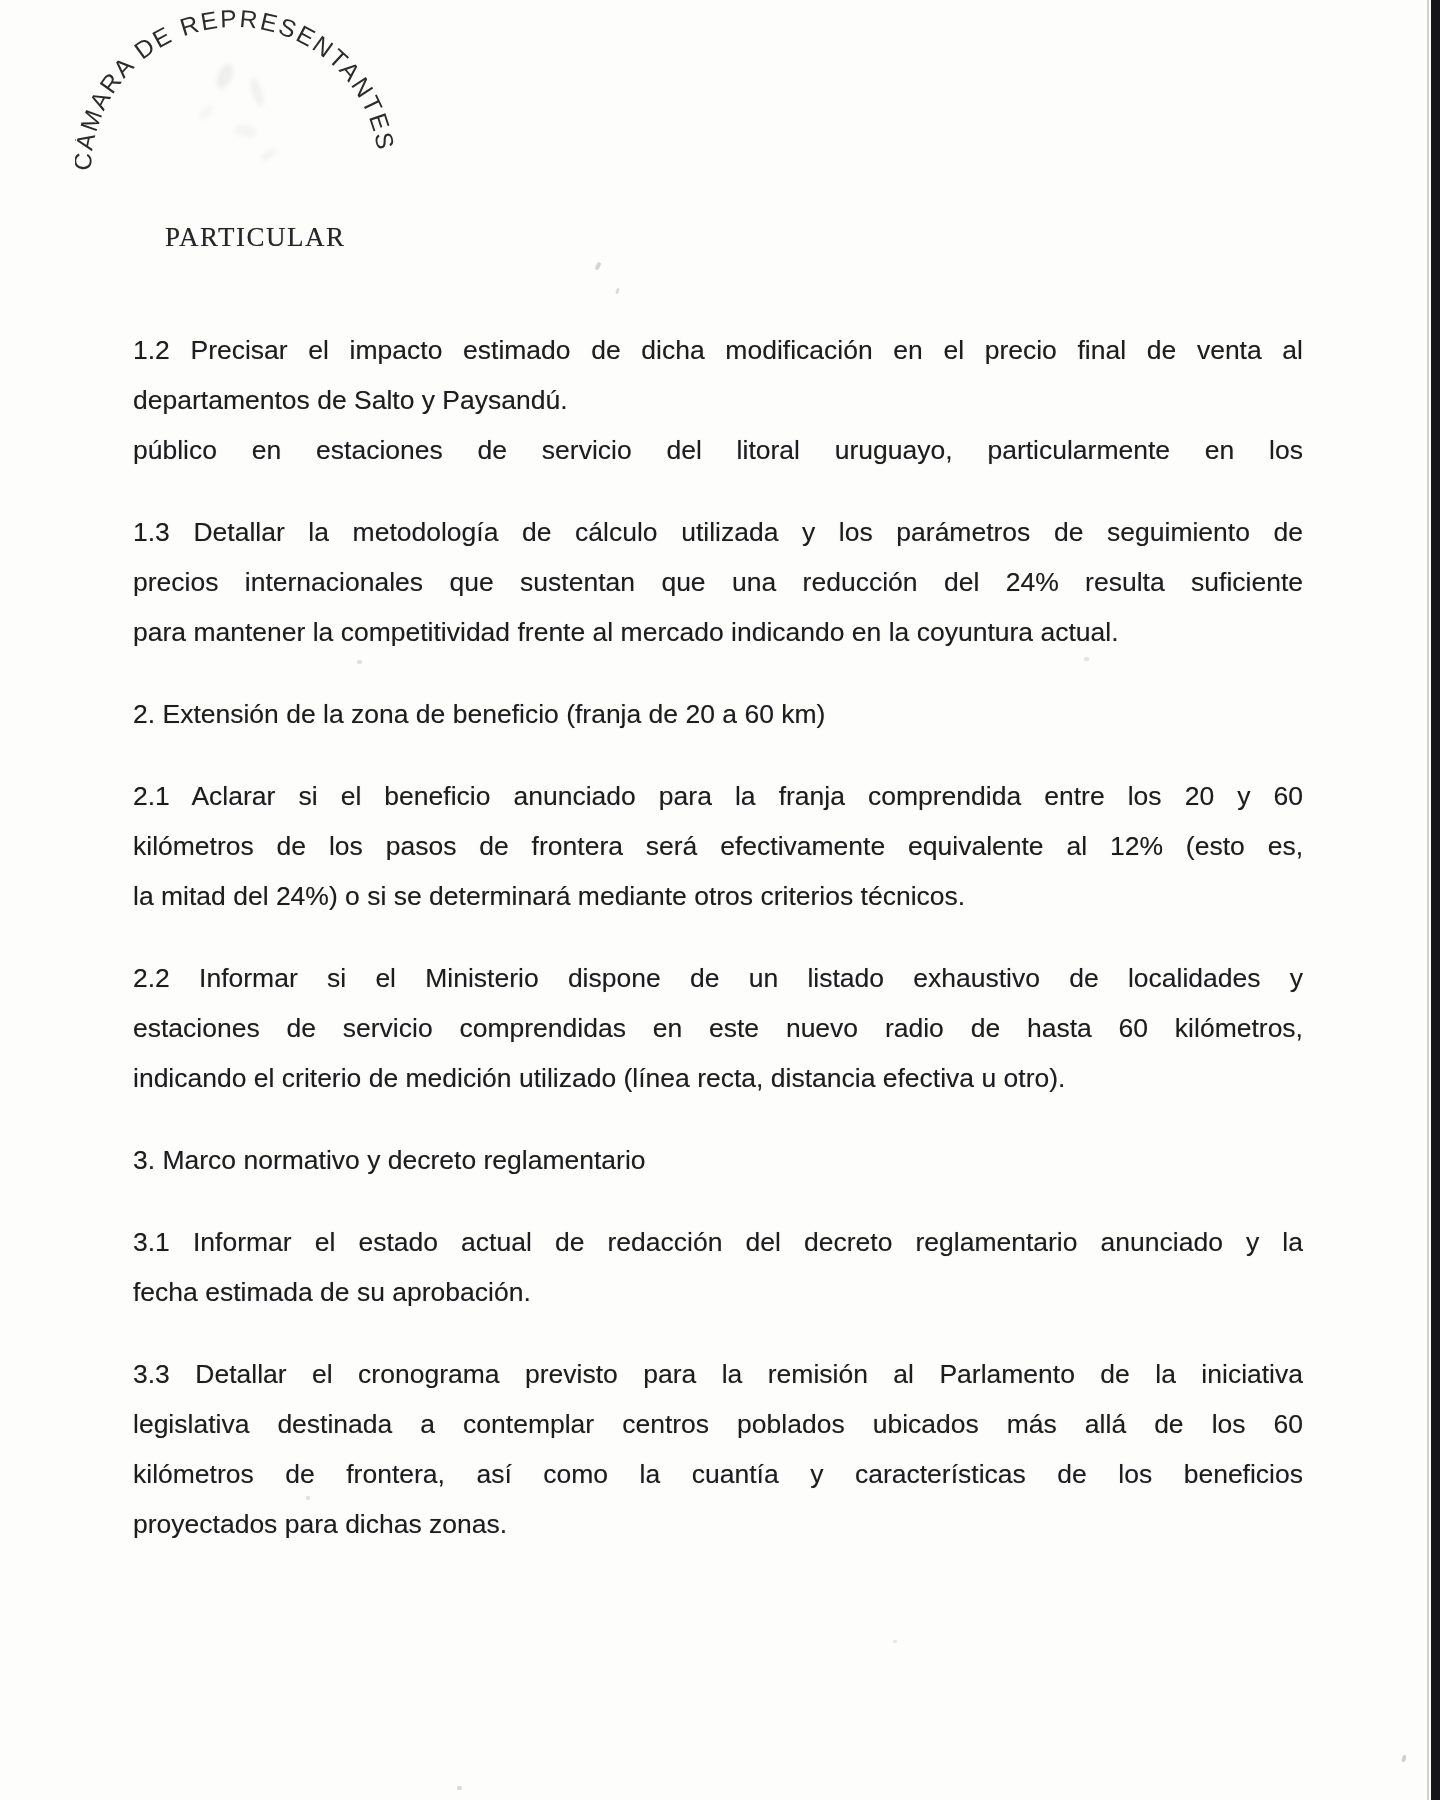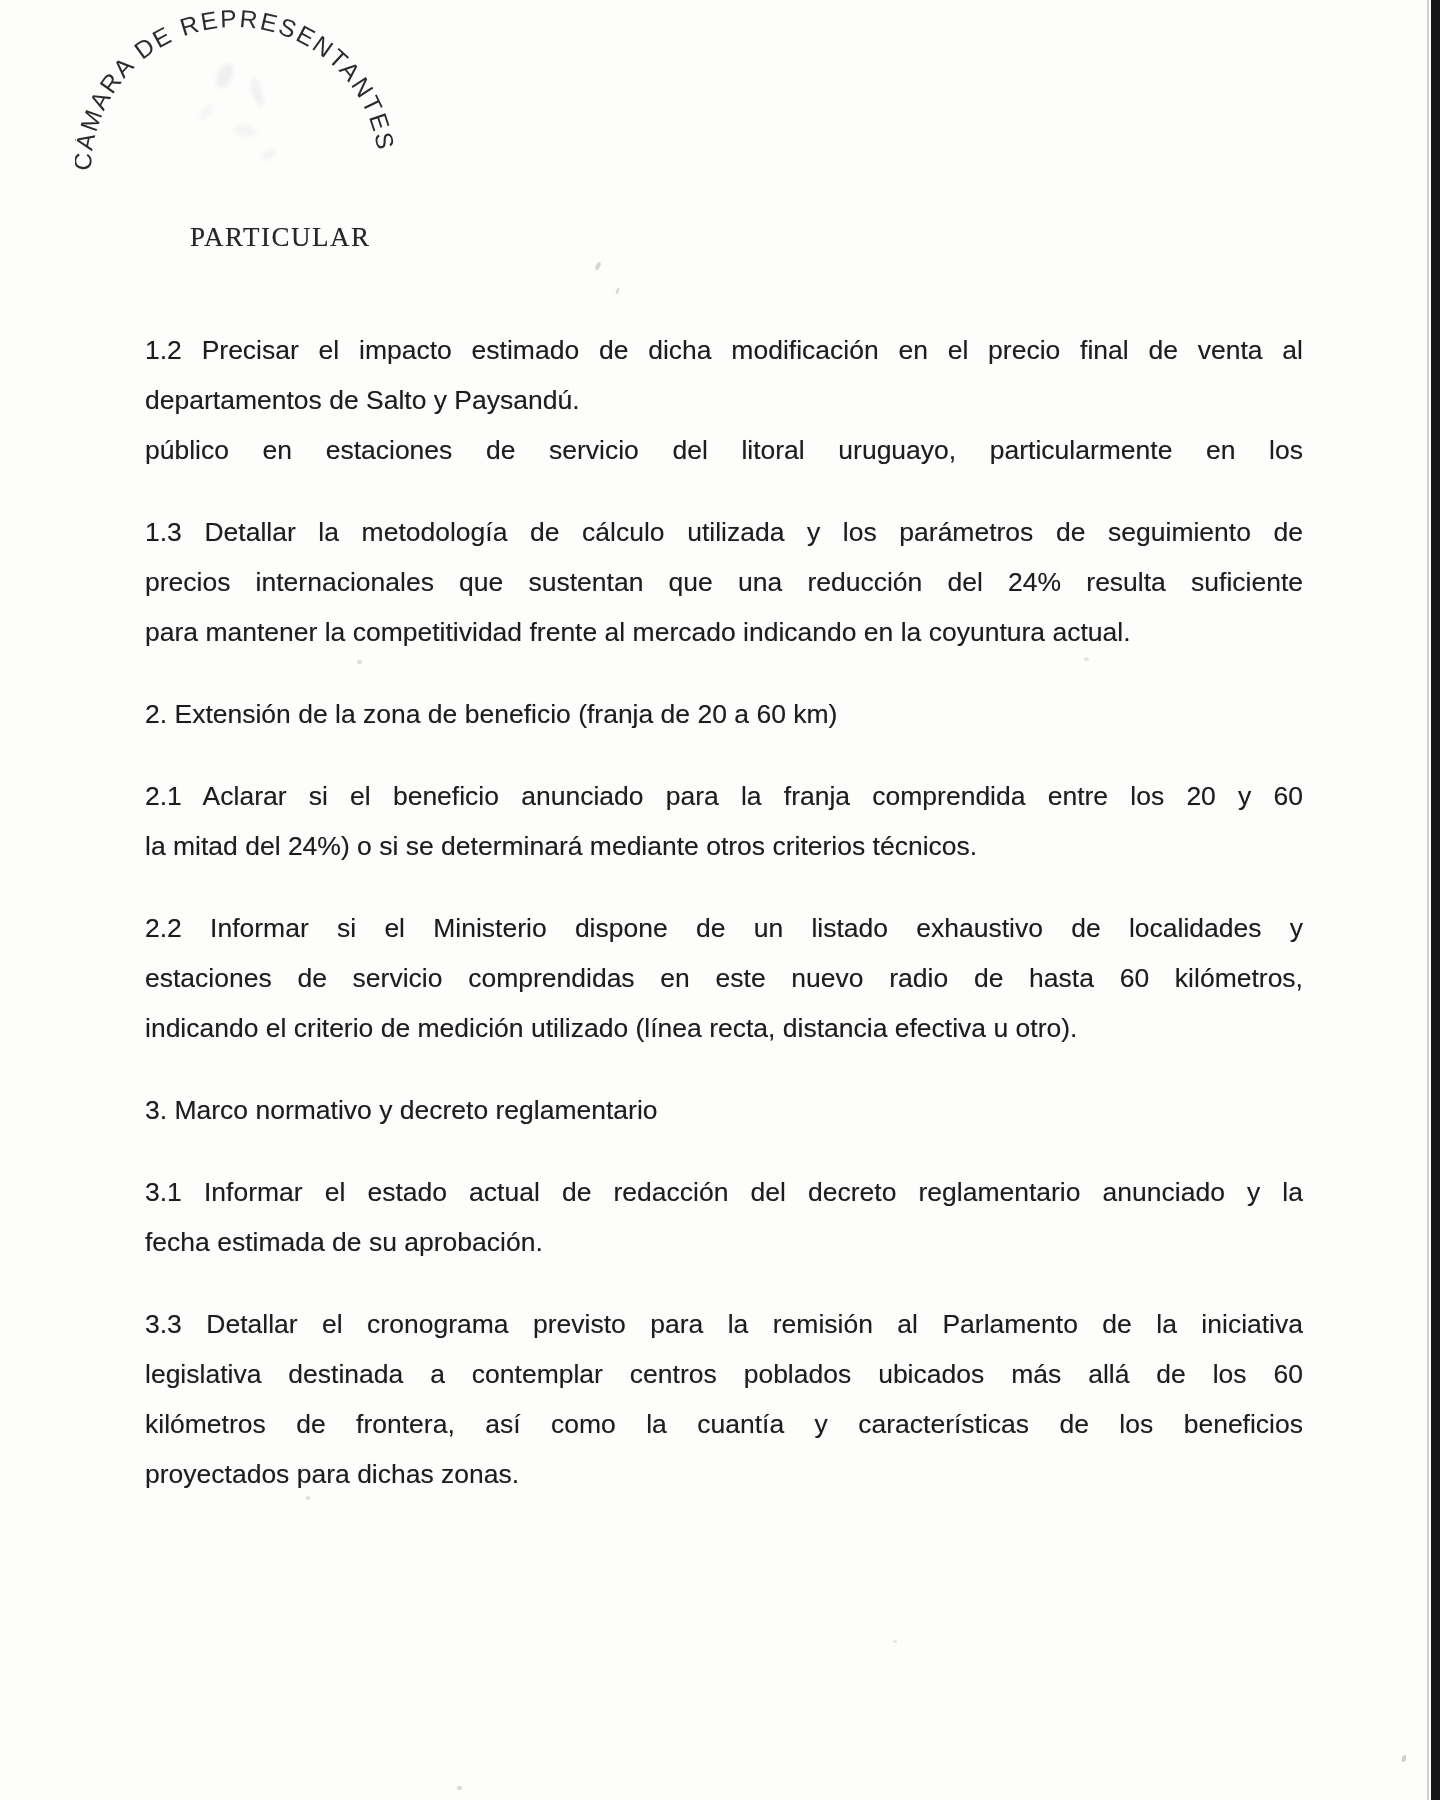--- a/index.html
+++ b/index.html
@@ -40,31 +40,30 @@
   .sm3 { left:44px; top:70px; width:22px; height:12px; opacity:.22; transform:rotate(10deg); }
   .sm4 { left:70px; top:96px; width:16px; height:8px;  opacity:.25; transform:rotate(-30deg); }
   .sm5 { left:12px; top:48px; width:8px;  height:18px; opacity:.2;  transform:rotate(40deg); }
 
   
   .doc-type {
     position:absolute; left:165px; top:222px;
     font-family:"Liberation Serif", serif;
     font-size:27px; letter-spacing:1.5px; color:#26262a;
     text-shadow:0 0 .8px rgba(38,38,42,.45);
-    margin-left:25px;
   }
 
   
   .doc-body {
     position:absolute; left:133px; top:325px; width:1170px;
     color:#1d1d20;
     font-size:26.5px;
     text-shadow:0 0 .8px rgba(29,29,32,.4);
   }
-  .para { margin:0 0 32px 12px; }
+  .para { margin:0 0 32px 0; }
   .ln { line-height:50px; white-space:normal; text-align:left; }
   .ln.jl { text-align:justify; text-align-last:justify; }
 
   
   .scan-speck { position:absolute; background:#8b8b90; border-radius:40%; }
   .sp1 { left:596px;  top:262px;  width:4px; height:8px;  opacity:.35; transform:rotate(28deg); }
   .sp2 { left:616px;  top:288px;  width:3px; height:6px;  opacity:.3;  transform:rotate(20deg); }
   .sp3 { left:357px;  top:660px;  width:5px; height:4px;  opacity:.25; }
   .sp4 { left:1084px; top:657px;  width:5px; height:4px;  opacity:.22; }
   .sp5 { left:306px;  top:1496px; width:4px; height:4px;  opacity:.25; }
@@ -109,20 +108,21 @@
       <div class="ln jl">precios internacionales que sustentan que una reducción del 24% resulta suficiente</div>
       <div class="ln">para mantener la competitividad frente al mercado indicando en la coyuntura actual.</div>
     </div>
 
     <div class="para">
       <div class="ln">2. Extensión de la zona de beneficio (franja de 20 a 60 km)</div>
     </div>
 
     <div class="para">
       <div class="ln jl">2.1 Aclarar si el beneficio anunciado para la franja comprendida entre los 20 y 60</div>
+      <div class="ln jl">kilómetros de los pasos de frontera será efectivamente equivalente al 12% (esto es,</div>
       <div class="ln">la mitad del 24%) o si se determinará mediante otros criterios técnicos.</div>
     </div>
 
     <div class="para">
       <div class="ln jl">2.2 Informar si el Ministerio dispone de un listado exhaustivo de localidades y</div>
       <div class="ln jl">estaciones de servicio comprendidas en este nuevo radio de hasta 60 kilómetros,</div>
       <div class="ln">indicando el criterio de medición utilizado (línea recta, distancia efectiva u otro).</div>
     </div>
 
     <div class="para">

